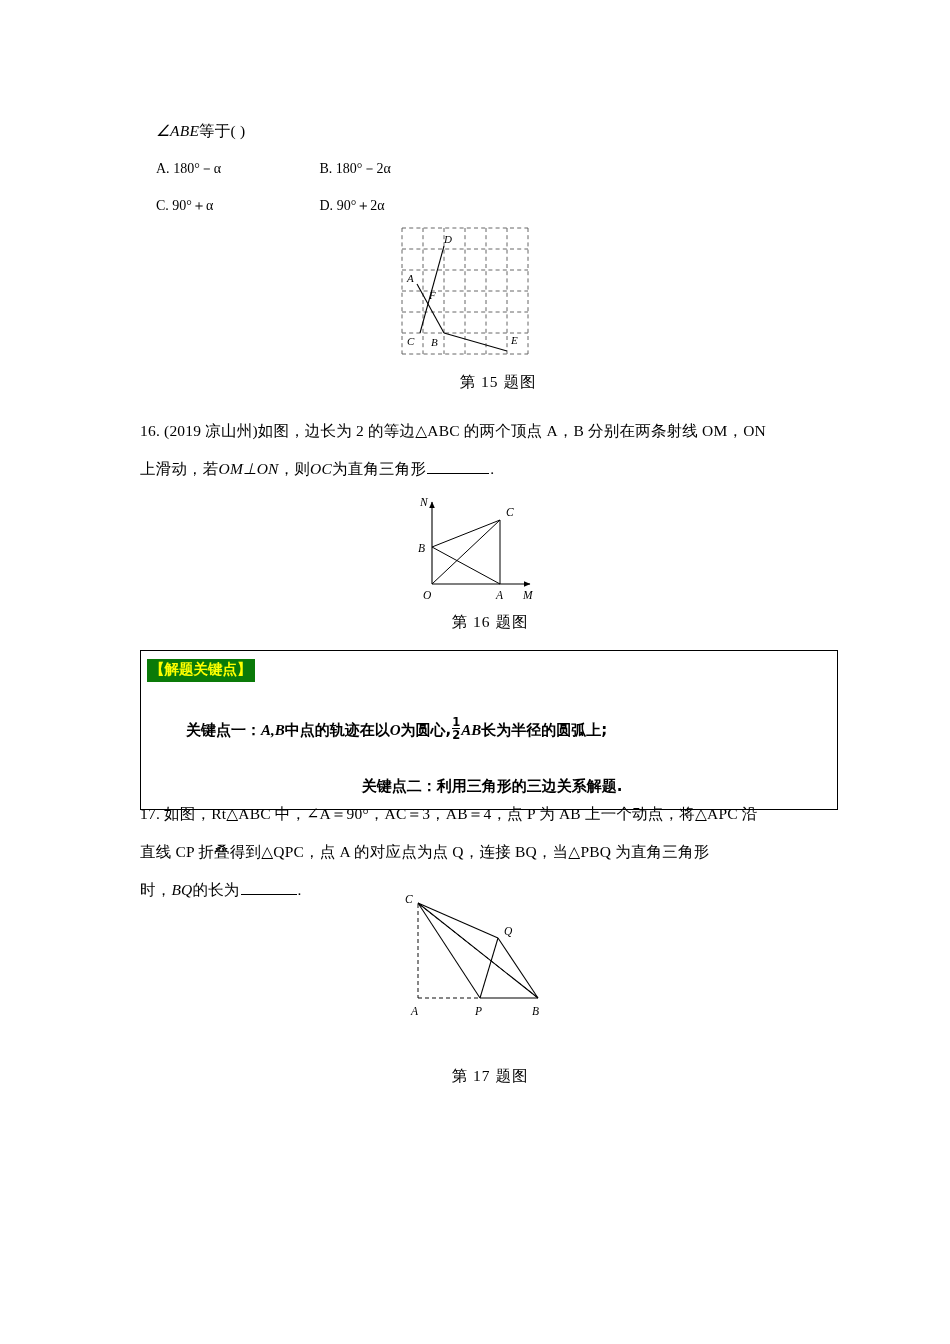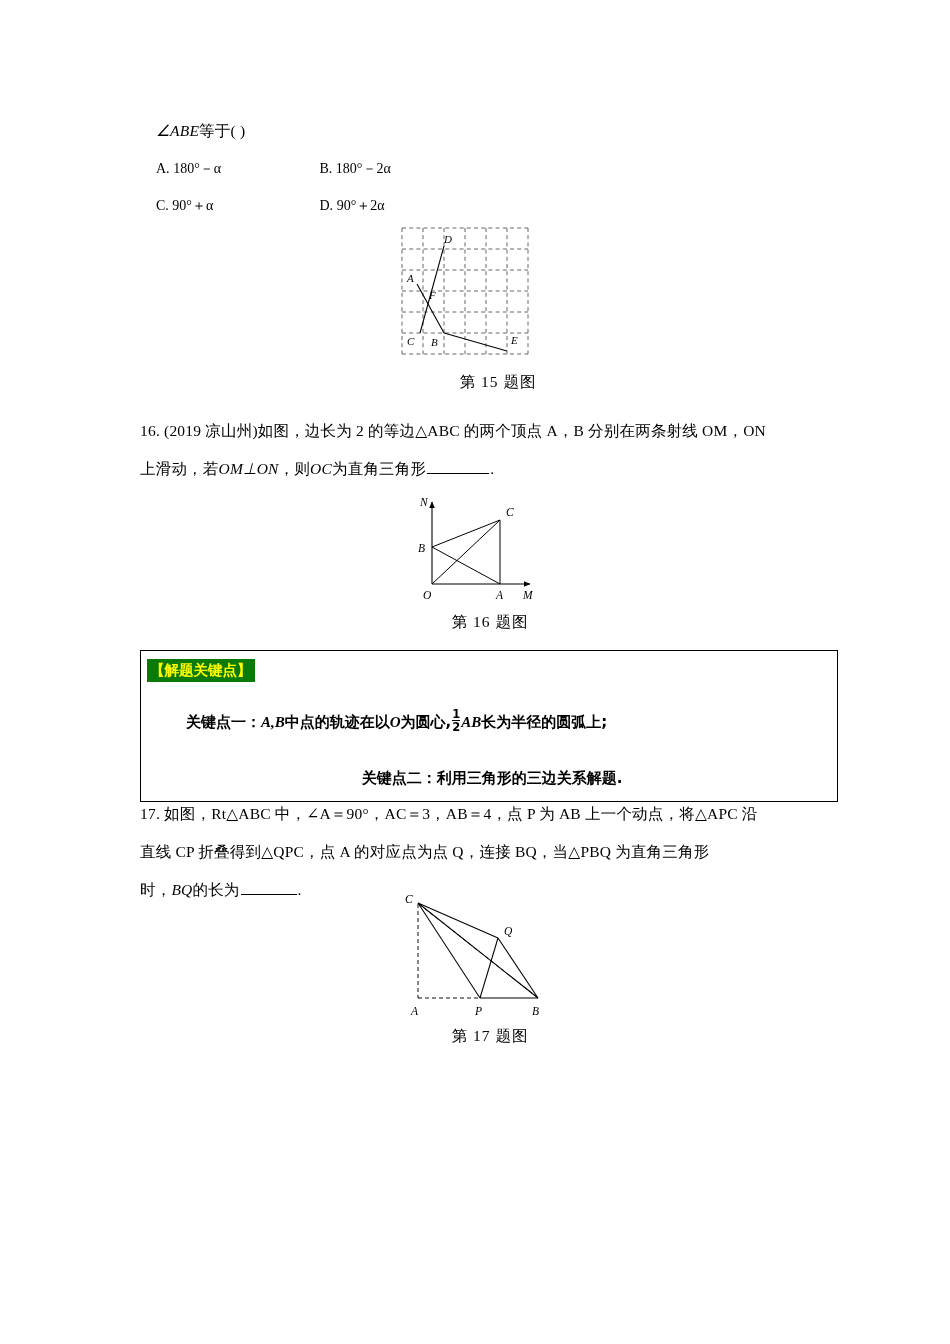--- a/index.html
+++ b/index.html
@@ -75,26 +75,26 @@
     width: 698px;
     border: 1px solid #000000;
     box-sizing: border-box;
     padding: 6px 0 10px 0;
     background: #ffffff;
   }
   .kp-badge {
     display: inline-block;
     background: #0a7a08;
     color: #ffff00;
-    font-family: Liberation Serif, serif;
+    font-family: Liberation Mono, monospace;
     font-weight: bold;
     font-size: 14.5px;
     line-height: 20px;
     padding: 1px 3px 2px 3px;
-    margin: 2px 0 8px 6px;
+    margin: 2px 0 16px 6px;
     letter-spacing: 0px;
   }
   .kp-row {
     font-family: "DejaVu Sans", "Liberation Sans", sans-serif;
     font-weight: bold;
     font-size: 15px;
     padding: 0 0 0 6px;
     line-height: 26px;
     white-space: nowrap;
   }
@@ -110,21 +110,21 @@
     margin: 0 1px;
     font-family: "DejaVu Sans", "Liberation Sans", sans-serif;
     font-weight: bold;
   }
   .frac .num { display: block; }
   .frac .den { display: block; border-top: 1.2px solid #000; }
 
   
   .q17 { position: absolute; left: 0; top: 795px; width: 700px; }
   .fig17 { position: absolute; left: 0; top: 890px; width: 700px; }
-  .cap17 { position: absolute; left: 0; top: 1026px; width: 700px; }
+  .cap17 { position: absolute; left: 0; top: 1066px; width: 700px; }
 
   .u-blank {
     display: inline-block;
     width: 62px;
     border-bottom: 1.1px solid #000;
     height: 13px;
     margin: 0 1px;
   }
   .u-blank-s {
     display: inline-block;

